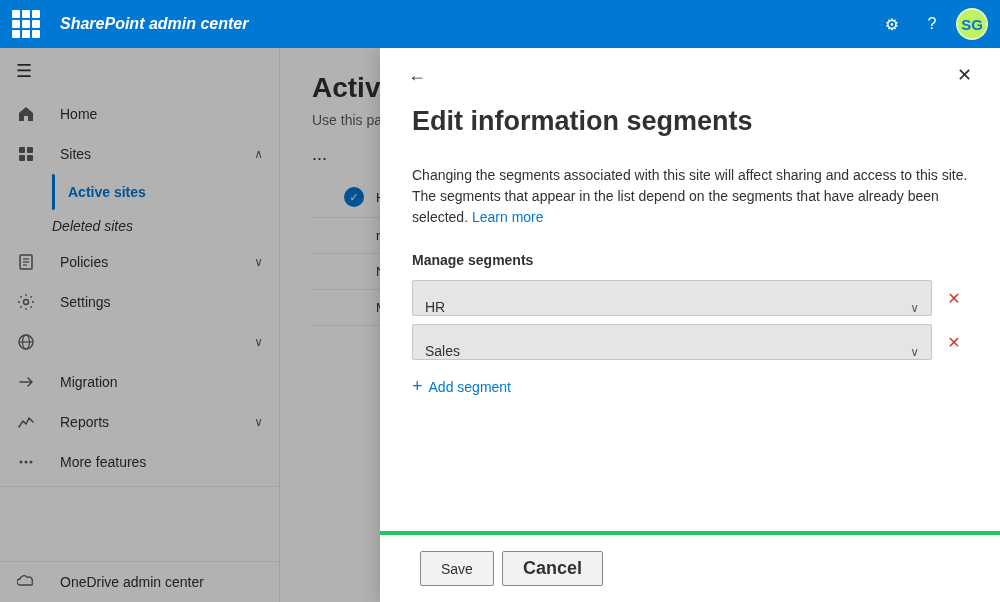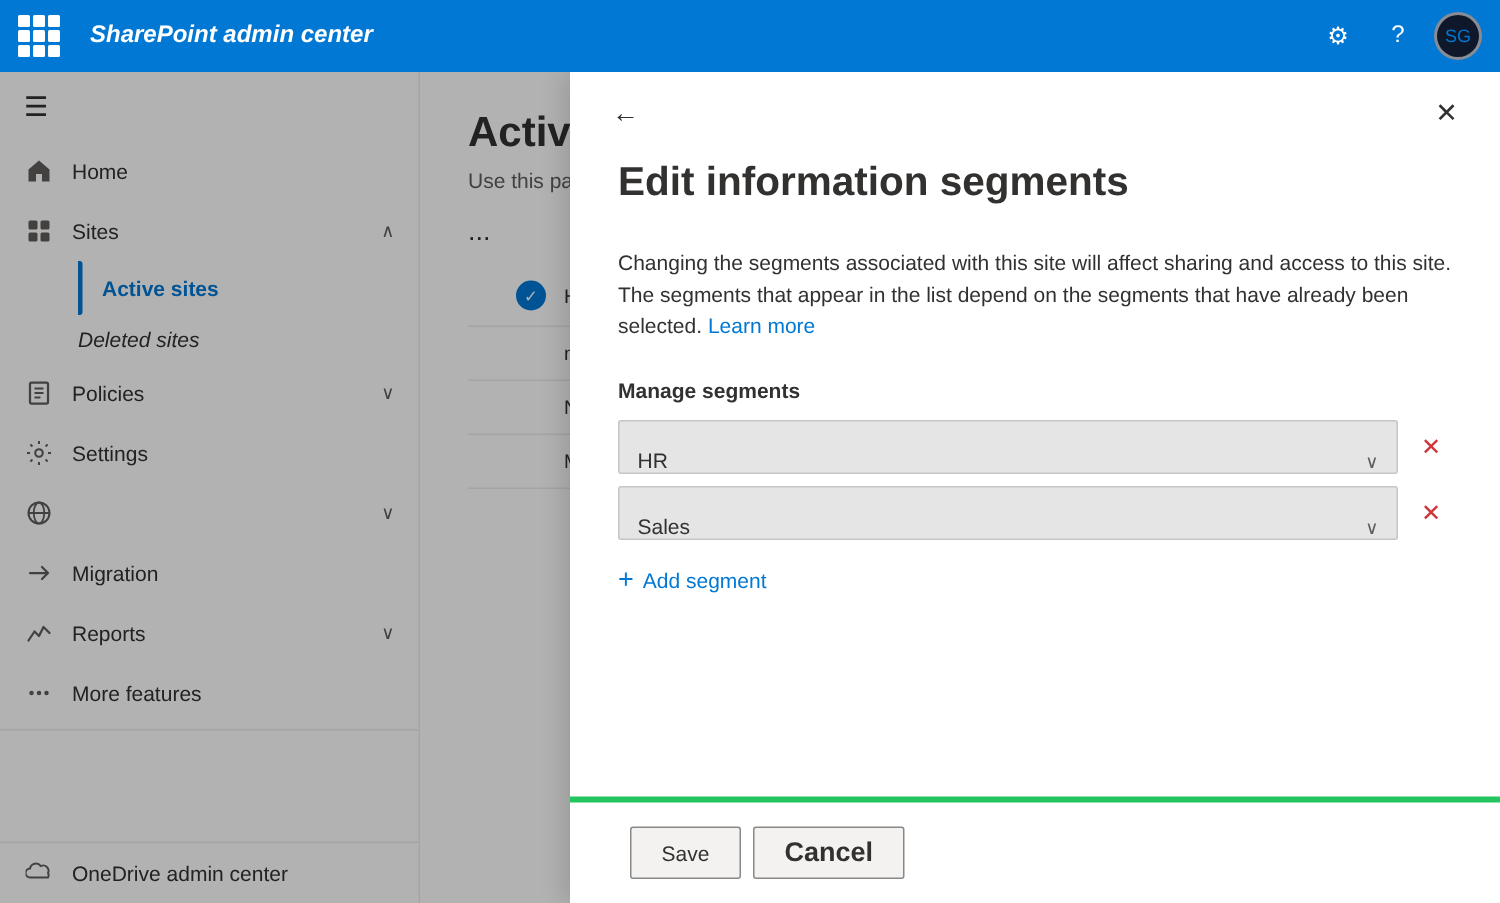--- a/index.html
+++ b/index.html
@@ -24,21 +24,21 @@
     .topbar-title { color: white; font-size: 16px; font-weight: 600; flex: 1; margin-left: 8px; font-style: italic; }
     .topbar-icons { display: flex; align-items: center; gap: 8px; }
     .topbar-icon-btn {
       width: 32px; height: 32px; border-radius: 50%;
       border: none; background: transparent; cursor: pointer;
       display: flex; align-items: center; justify-content: center;
       color: white; font-size: 16px;
     }
     .topbar-avatar {
       width: 32px; height: 32px; border-radius: 50%;
-      background: #0f172a; color: #0078d4; font-size: 12px; font-weight: 400;
+      background: #bef264; color: #0078d4; font-size: 15px; font-weight: 700;
       display: flex; align-items: center; justify-content: center;
       border: 2px solid rgba(255,255,255,0.5); cursor: pointer;
     }
 
     
     .main-area {
       display: flex;
       flex: 1;
       overflow: hidden;
       position: relative;
@@ -62,21 +62,21 @@
       display: flex;
       align-items: center;
     }
     .sidebar-item {
       display: flex;
       align-items: center;
       padding: 10px 16px;
       cursor: pointer;
       color: #323130;
       font-size: 14px;
-      gap: 12px;
+      gap: 24px;
       position: relative;
     }
     .sidebar-item.active {
       color: #0078d4;
       font-weight: 600;
     }
     .sidebar-item.active::before {
       content: '';
       position: absolute;
       left: 0; top: 0; bottom: 0;

